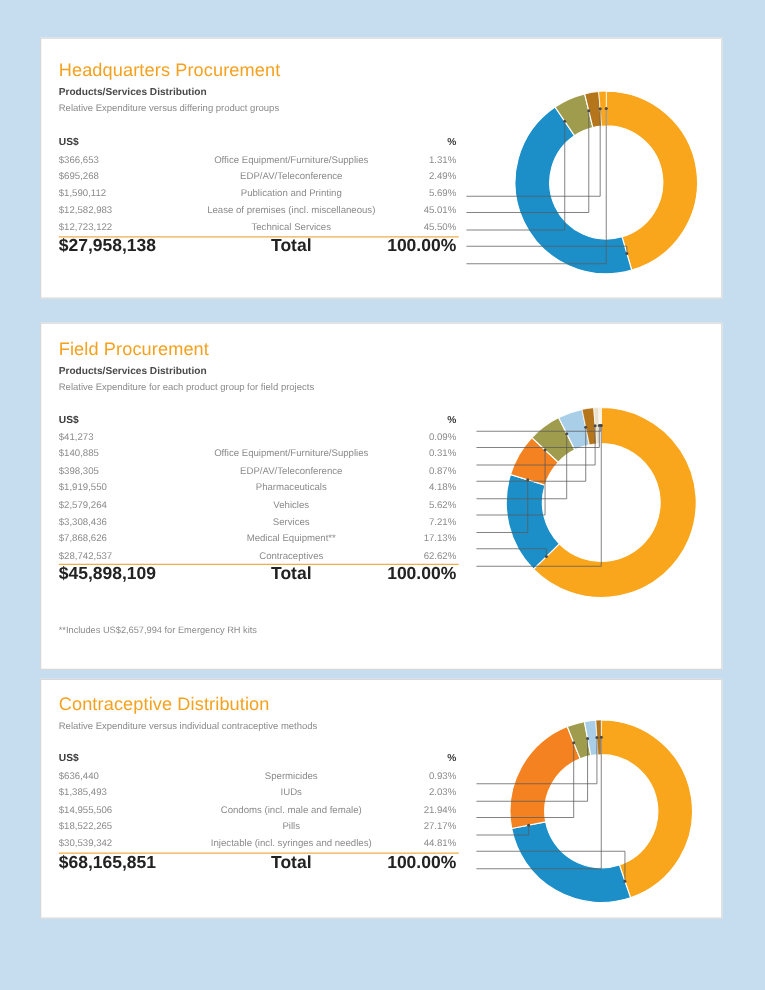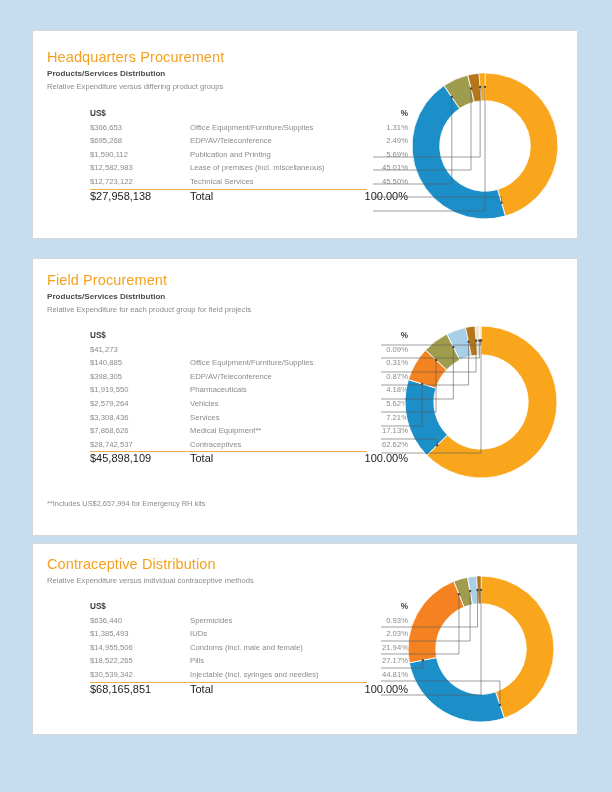--- a/index.html
+++ b/index.html
@@ -64,35 +64,34 @@
   .tbl {
     position: absolute;
     left: 14px;
     width: 320px;
   }
   .trow {
     position: relative;
     height: 13.6px;
     line-height: 13.6px;
     white-space: nowrap;
-    margin-left: 43px;
   }
   .trow .c-amt {
     position: absolute;
     left: 0;
     width: 100px;
     text-align: left;
     font-size: 7.7px;
     color: #8b8b8b;
   }
   .trow .c-lbl {
     position: absolute;
     left: 100px;
     width: 172px;
-    text-align: left;
+    text-align: center;
     font-size: 7.7px;
     color: #8b8b8b;
   }
   .trow .c-pct {
     position: absolute;
     left: 250px;
     width: 68px;
     text-align: right;
     font-size: 7.7px;
     color: #8b8b8b;
@@ -103,22 +102,22 @@
     font-weight: bold;
     font-size: 8.2px;
   }
   .trow.total {
     border-top: 1.1px solid #f0ad4e;
   }
   .trow.total .c-amt,
   .trow.total .c-lbl,
   .trow.total .c-pct {
     color: #222222;
-    font-weight: normal;
-    font-size: 11px;
+    font-weight: bold;
+    font-size: 14px;
   }
   .footnote {
     position: absolute;
     left: 14px;
     color: #8b8b8b;
     font-size: 7.4px;
     white-space: nowrap;
   }
 
   .chartwrap {

